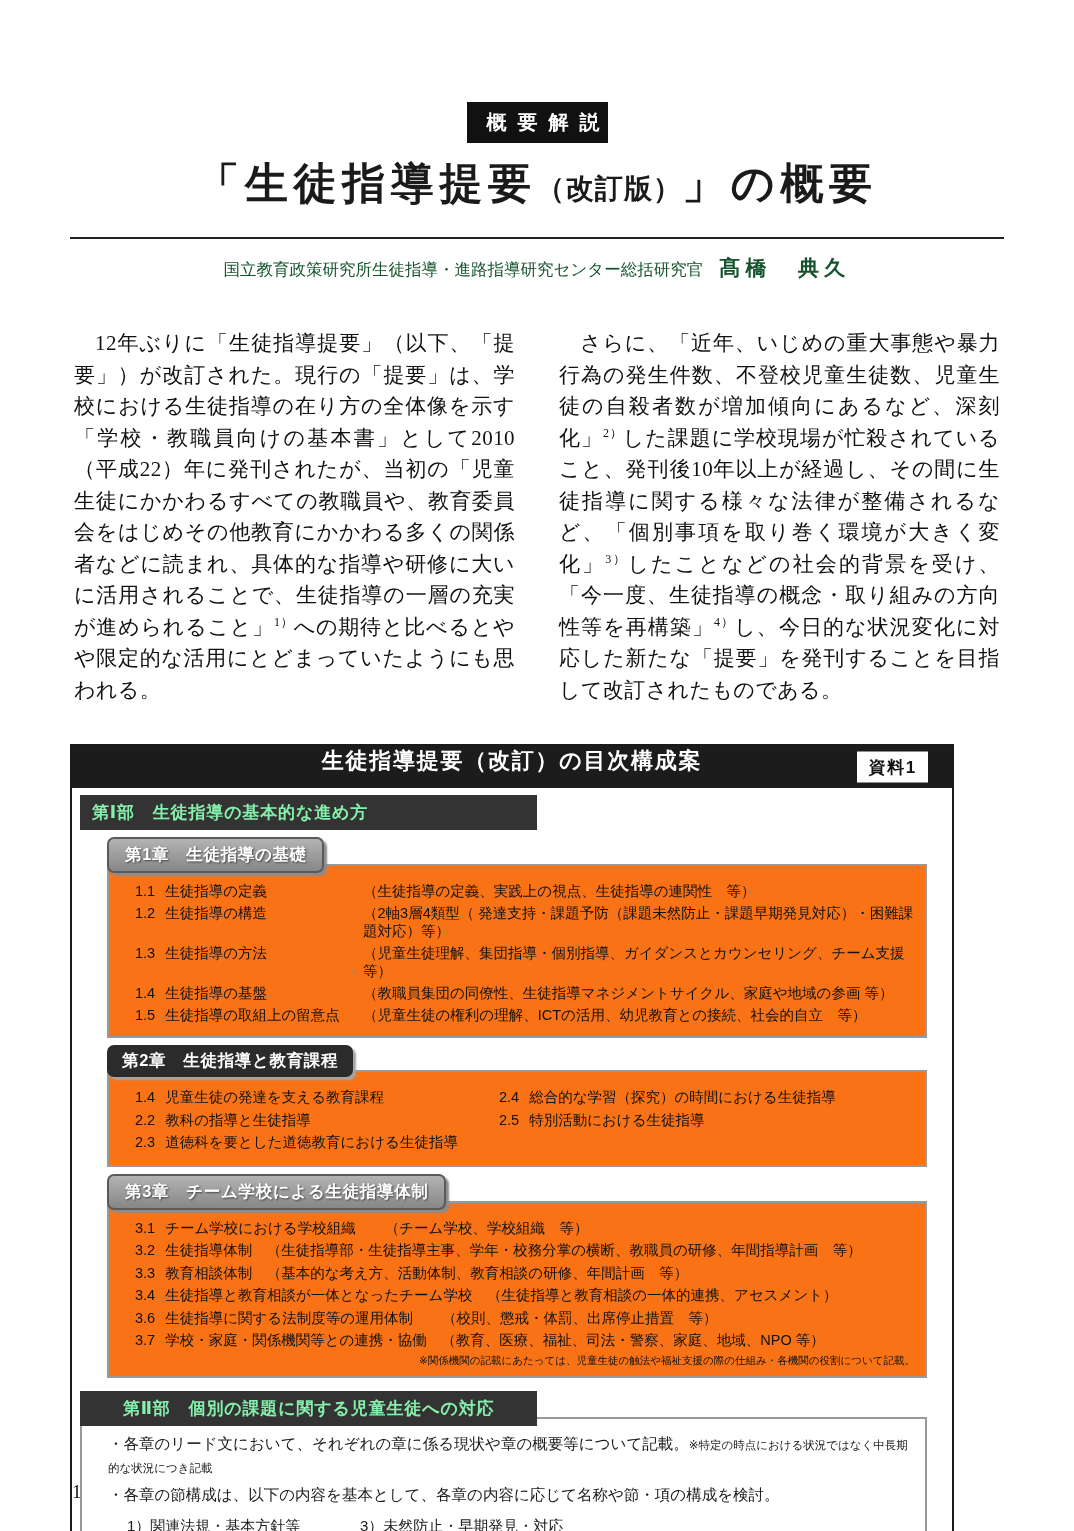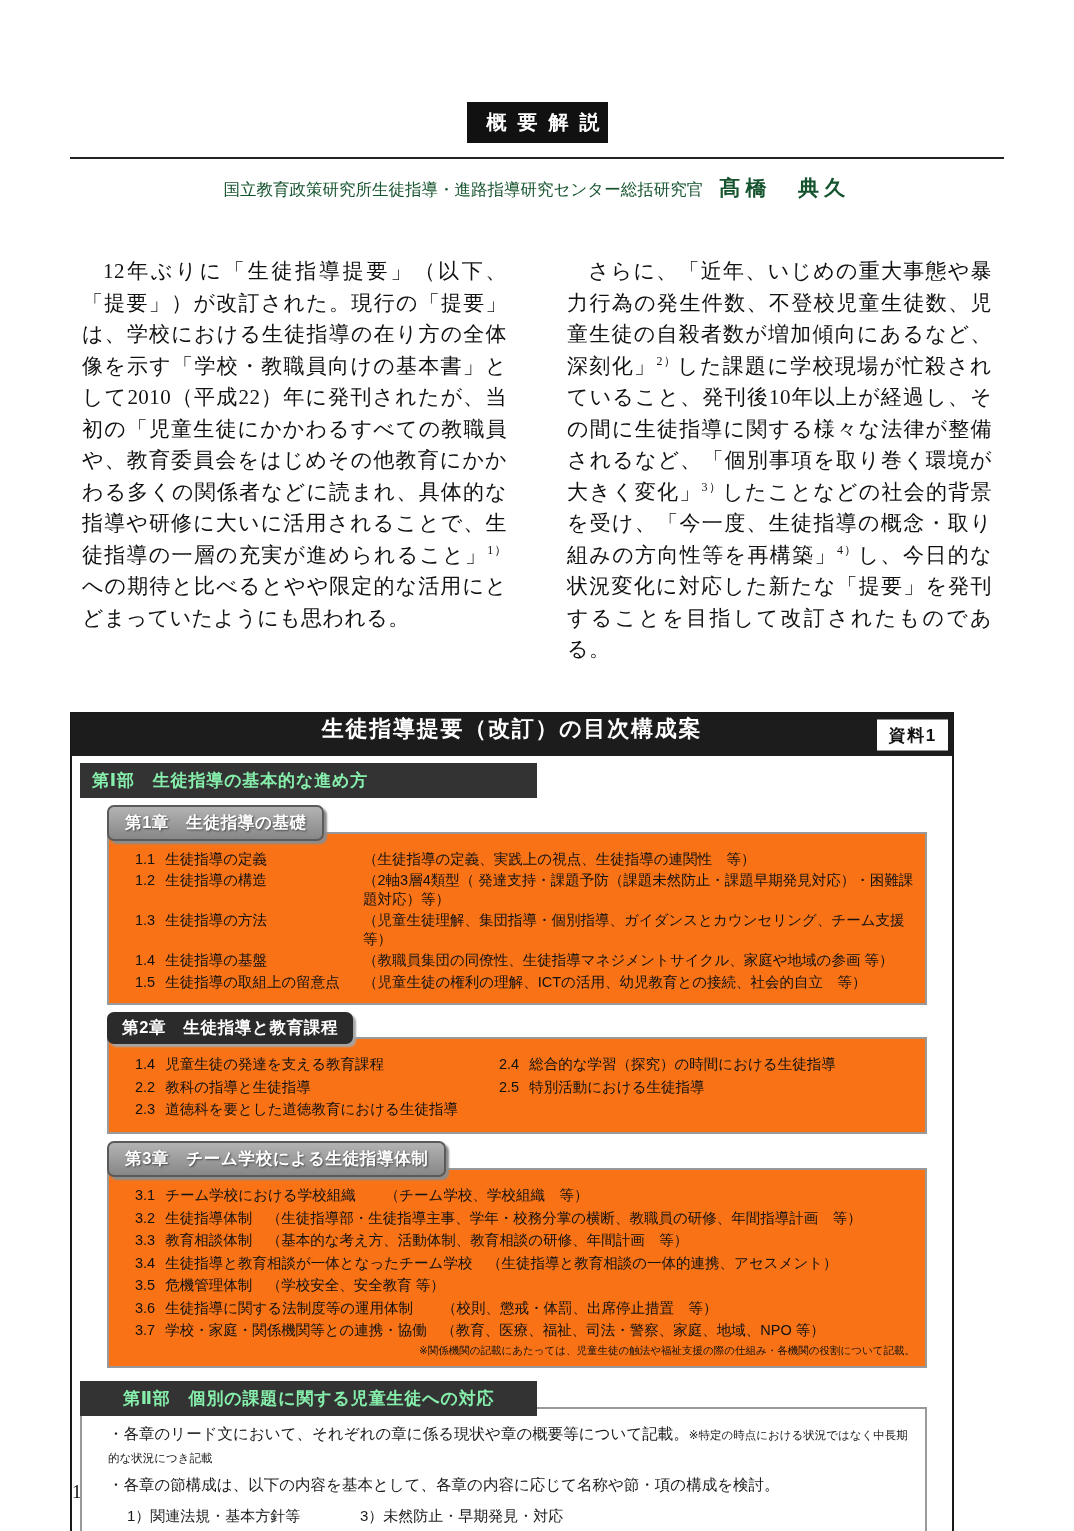--- a/index.html
+++ b/index.html
@@ -32,28 +32,28 @@
   .author-line .author-name{font-size:21px;font-weight:bold;margin-left:16px;letter-spacing:.25em;}
 
   
   .body-cols{
     display:flex;gap:36px;margin-top:42px;
     font-family:"Liberation Serif","DejaVu Serif",serif;
     font-size:21px;line-height:1.5;text-align:justify;color:#111;
     letter-spacing:.02em;
   }
   .body-cols .col{width:calc(50% - 18px);}
-  .body-cols p{margin:12px;text-indent:1em;}
+  .body-cols p{margin:4px;text-indent:1em;}
   .fnref{font-size:12px;vertical-align:super;line-height:0;}
 
   
   .figure{width:884px;margin-top:34px;border:2px solid #1a1a1a;box-sizing:border-box;background:#fff;}
   .fig-header{position:relative;background:#1c1c1c;height:42px;display:flex;justify-content:center;}
   .fig-title{color:#fff;font-size:22px;font-weight:bold;letter-spacing:.08em;}
-  .fig-badge{position:absolute;right:4px;top:50%;transform:translateY(-50%);
+  .fig-badge{position:absolute;right:24px;top:50%;transform:translateY(-50%);
     background:#fff;color:#111;font-size:17px;font-weight:bold;padding:4px 11px;letter-spacing:.1em;}
   .fig-body{padding:7px 25px 8px 8px;}
 
   .part-bar{
     position:relative;z-index:3;width:54%;box-sizing:border-box;
     background:#333;color:#86efac;font-size:17px;font-weight:bold;
     padding:6px 12px;letter-spacing:.05em;
   }
   .part-bar.overlap{margin-bottom:-9px;}
 
@@ -93,20 +93,21 @@
     font-family:"Liberation Serif","DejaVu Serif",serif;font-size:19px;color:#111;
   }
 </style>
 </head>
 <body>
 
 <div class="page">
   <div class="content">
 
     <div class="kaisetsu-badge"><span>概要解説</span></div>
+    <h1 class="main-title"><span>「生徒指導提要</span><span class="paren">（改訂版）</span><span>」の概要</span></h1>
     <hr class="title-rule">
     <div class="author-line">
       <span>国立教育政策研究所生徒指導・進路指導研究センター総括研究官</span><span class="author-name">髙橋　典久</span>
     </div>
 
     <div class="body-cols">
       <div class="col">
         <p><span>12年ぶりに「生徒指導提要」（以下、「提要」）が改訂された。現行の「提要」は、学校における生徒指導の在り方の全体像を示す「学校・教職員向けの基本書」として2010（平成22）年に発刊されたが、当初の「児童生徒にかかわるすべての教職員や、教育委員会をはじめその他教育にかかわる多くの関係者などに読まれ、具体的な指導や研修に大いに活用されることで、生徒指導の一層の充実が進められること」</span><span class="fnref">1）</span><span>への期待と比べるとやや限定的な活用にとどまっていたようにも思われる。</span></p>
       </div>
       <div class="col">
@@ -164,21 +165,20 @@
           </div>
         </div>
 
         <div class="ch-group">
           <div class="ch-label gray">第3章　チーム学校による生徒指導体制</div>
           <div class="ch-box">
             <div class="plain-row"><span class="item-num">3.1</span><span>チーム学校における学校組織　　（チーム学校、学校組織　等）</span></div>
             <div class="plain-row"><span class="item-num">3.2</span><span>生徒指導体制　（生徒指導部・生徒指導主事、学年・校務分掌の横断、教職員の研修、年間指導計画　等）</span></div>
             <div class="plain-row"><span class="item-num">3.3</span><span>教育相談体制　（基本的な考え方、活動体制、教育相談の研修、年間計画　等）</span></div>
             <div class="plain-row"><span class="item-num">3.4</span><span>生徒指導と教育相談が一体となったチーム学校　（生徒指導と教育相談の一体的連携、アセスメント）</span></div>
-            <div class="plain-row"><span class="item-num">3.5</span><span>危機管理体制　（学校安全、安全教育 等）</span></div>
             <div class="plain-row"><span class="item-num">3.6</span><span>生徒指導に関する法制度等の運用体制　　（校則、懲戒・体罰、出席停止措置　等）</span></div>
             <div class="plain-row"><span class="item-num">3.7</span><span>学校・家庭・関係機関等との連携・協働　（教育、医療、福祉、司法・警察、家庭、地域、NPO 等）</span></div>
             <span class="box-note">※関係機関の記載にあたっては、児童生徒の触法や福祉支援の際の仕組み・各機関の役割について記載。</span>
           </div>
         </div>
 
         <div class="part-bar overlap" style="margin-top:13px;text-align:center;">第Ⅱ部　個別の課題に関する児童生徒への対応</div>
         <div class="p2-box">
           <div class="bullet"><span>・各章のリード文において、それぞれの章に係る現状や章の概要等について記載。</span><span class="small-note">※特定の時点における状況ではなく中長期的な状況につき記載</span></div>
           <div class="bullet"><span>・各章の節構成は、以下の内容を基本として、各章の内容に応じて名称や節・項の構成を検討。</span></div>

